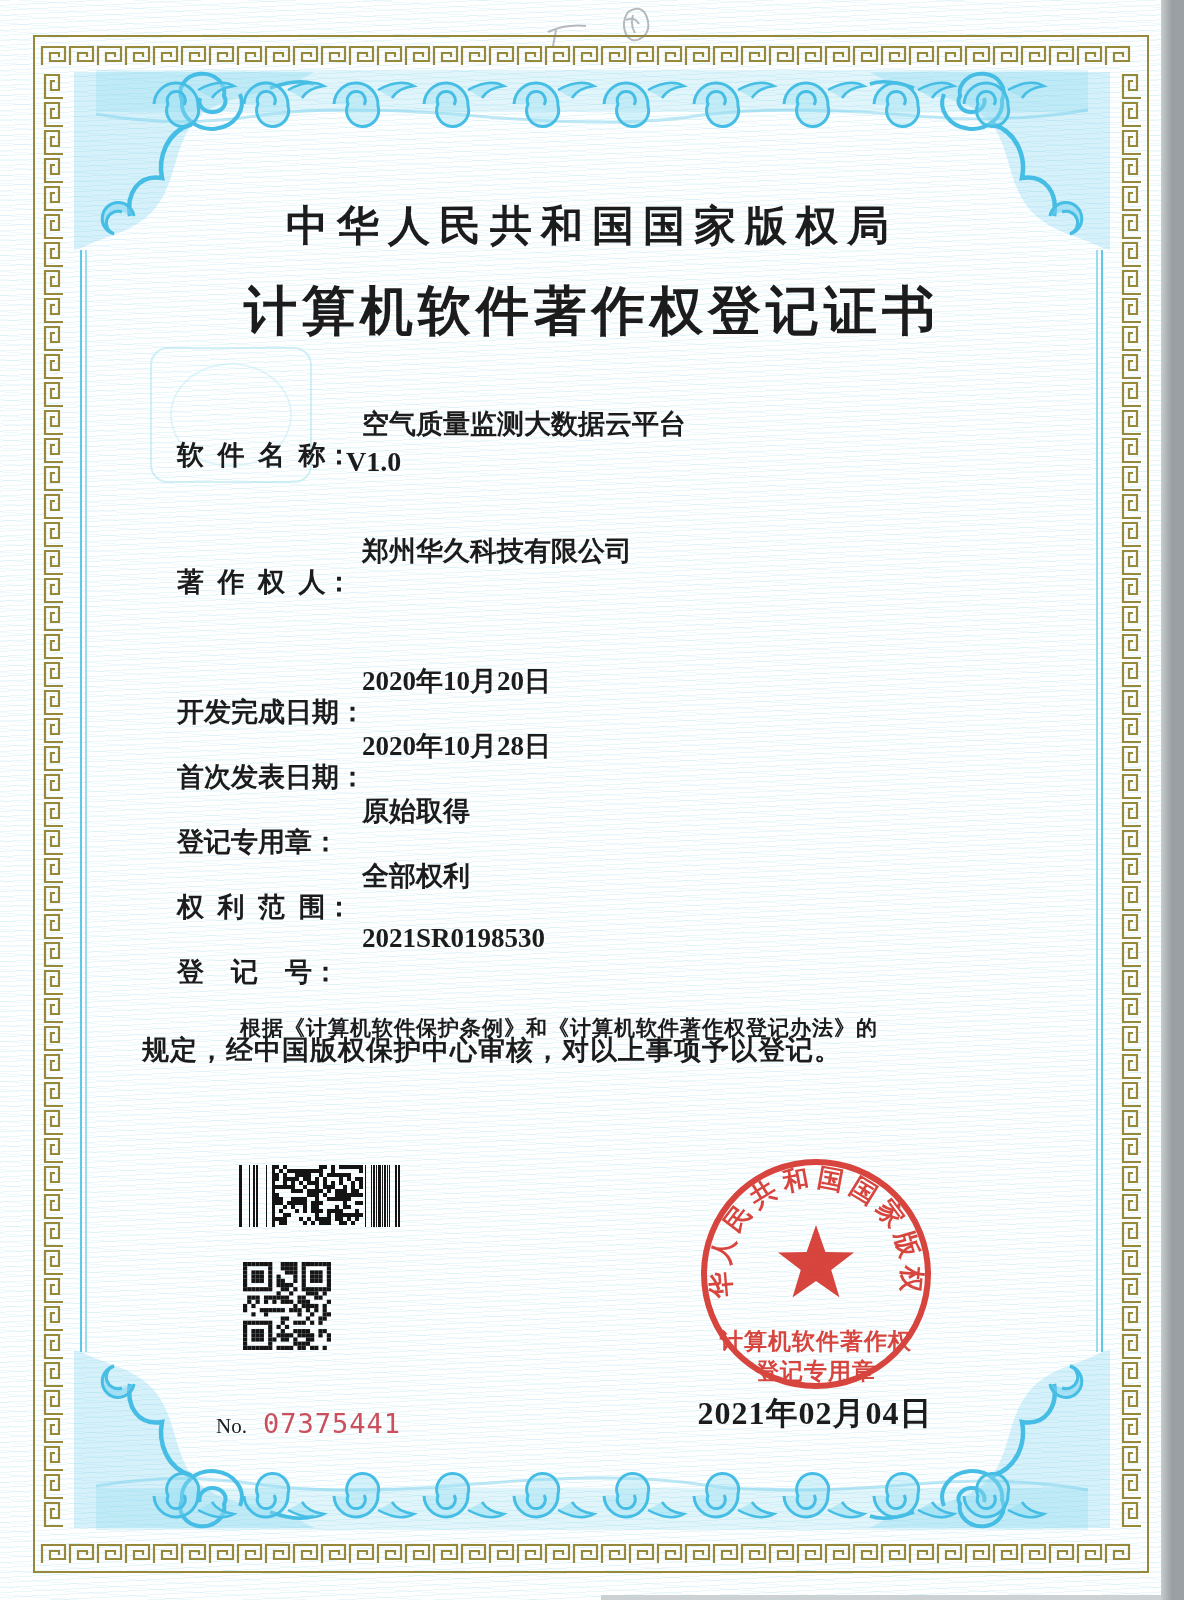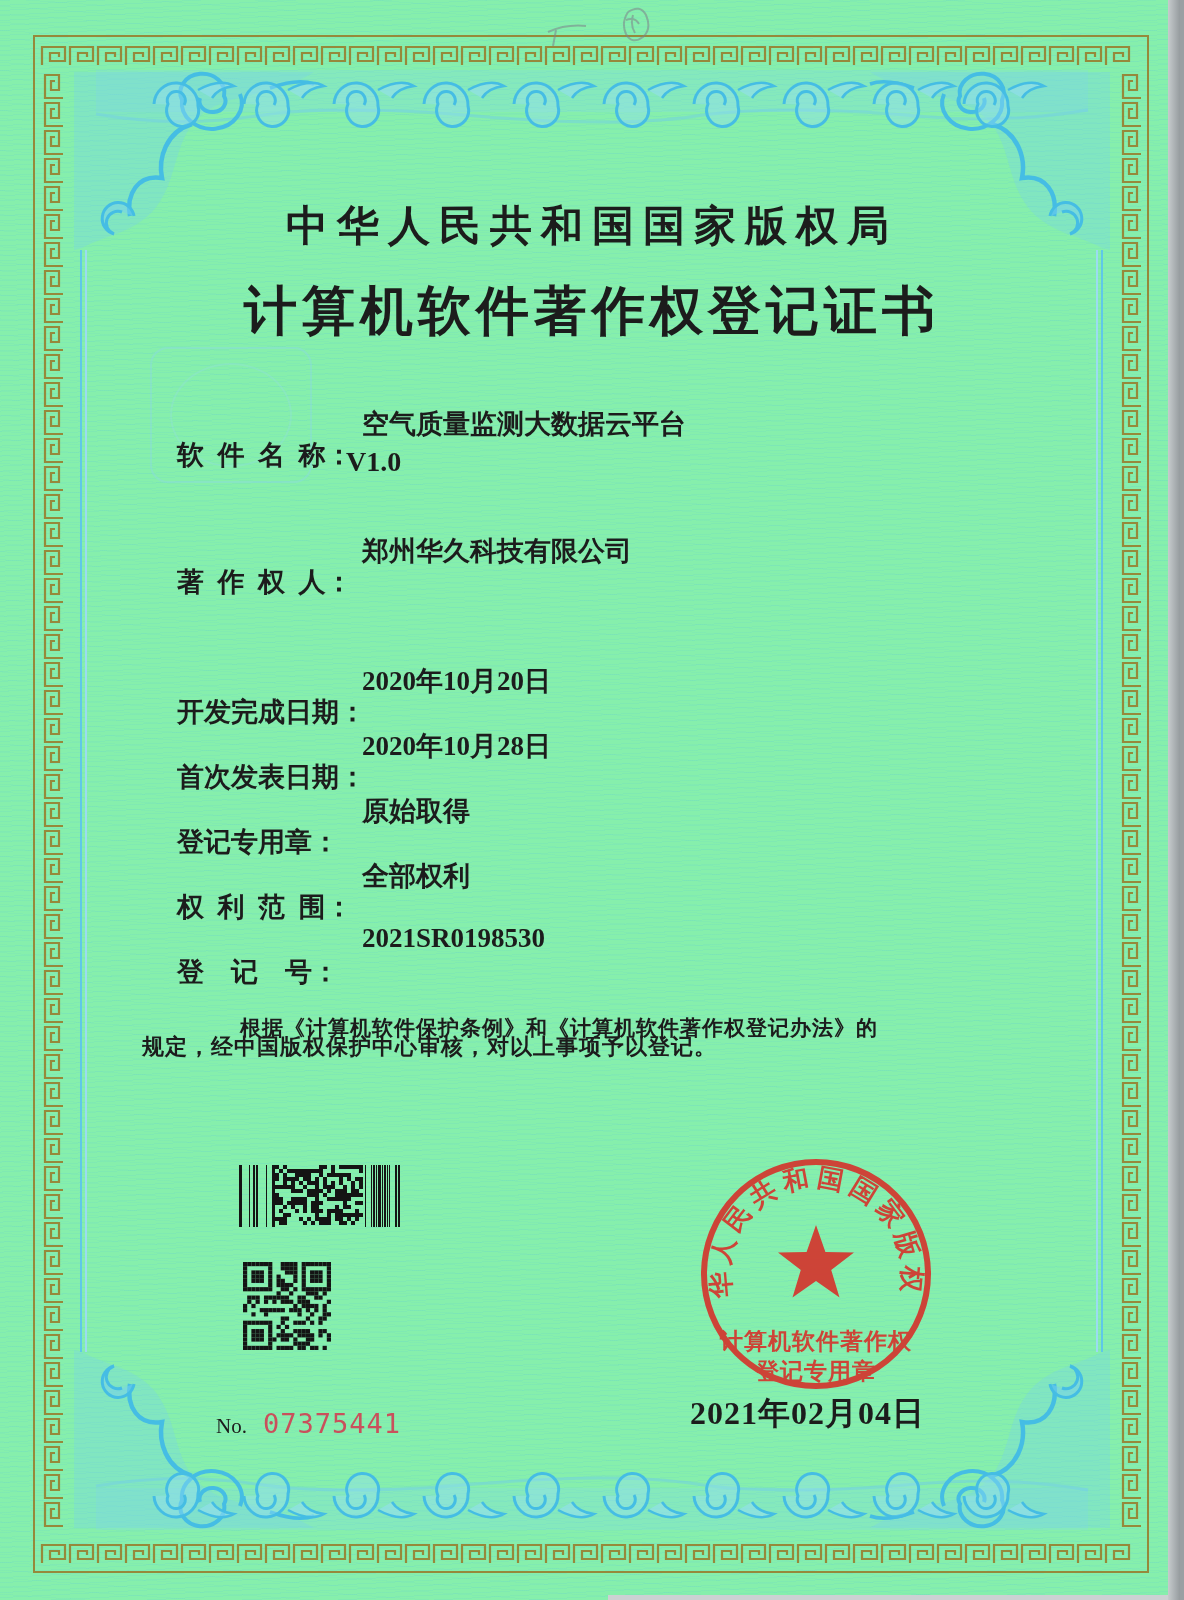--- a/index.html
+++ b/index.html
@@ -1,18 +1,18 @@
 <!DOCTYPE html>
 <html><head>
 <meta charset="utf-8">
 <style>
   html,body{margin:0;padding:0;background:#9aa0a3;}
   .page{position:relative;width:1173px;height:1600px;overflow:hidden;
-        background:#86efac;color:#1c1c1c;
-        font-family:"Liberation Serif","DejaVu Serif",serif;padding-left:7px;}
+        background:#ffffff;color:#1c1c1c;
+        font-family:"Liberation Serif","DejaVu Serif",serif;}
   .guilloche{position:absolute;inset:0;pointer-events:none;
     background:
       repeating-linear-gradient(177deg, rgba(88,195,220,.13) 0 1px, transparent 1px 5px),
       repeating-linear-gradient(184deg, rgba(88,195,220,.09) 0 1px, transparent 1px 8px);}
   .deco{position:absolute;left:0;top:0;}
   .scan-right{position:absolute;right:0;top:0;width:12px;height:100%;
       background:linear-gradient(90deg,#c6cbcd,#969c9f);}
   .scan-bottom{position:absolute;right:12px;bottom:0;width:560px;height:5px;background:#ccd1d3;}
   .title1{position:absolute;left:70px;top:198px;width:1044px;text-align:center;
       font-size:42px;font-weight:700;letter-spacing:9px;}
@@ -22,29 +22,29 @@
   .certno .v{margin-left:26px;}
   .watermark{position:absolute;left:150px;top:347px;width:158px;height:132px;
       border:2px solid rgba(140,216,235,.38);border-radius:18px;}
   .watermark::after{content:"";position:absolute;left:18px;top:14px;right:18px;bottom:14px;
       border:2px solid rgba(150,220,238,.25);border-radius:50%;}
   .field{position:absolute;left:150px;width:930px;font-size:27px;font-weight:700;white-space:pre;}
   .fvalue{position:absolute;left:212px;top:0;white-space:pre;}
   .f0{top:406px}.f1{top:533px}.f2{top:663px}.f3{top:728px}.f4{top:793px}.f5{top:858px}.f6{top:923px}
   .f0b{position:absolute;left:346px;top:446px;font-size:28px;font-weight:700;}
   .stmt1{position:absolute;left:240px;top:1014px;font-size:21px;font-weight:600;letter-spacing:1px;}
-  .stmt2{position:absolute;left:142px;top:1032px;font-size:22px;font-weight:600;letter-spacing:1px;font-family:Liberation Mono, monospace;}
+  .stmt2{position:absolute;left:142px;top:1032px;font-size:27px;font-weight:600;letter-spacing:1px;font-family:Liberation Mono, monospace;}
   .barcode{position:absolute;left:233px;top:1165px;}
   .qr{position:absolute;left:243px;top:1262px;}
   .serial{position:absolute;left:200px;top:1390px;white-space:pre;}
   .serial .p{font-size:21px;font-weight:400;}
   .serial .n{font-family:"DejaVu Sans Mono","Liberation Mono",monospace;font-size:27px;
       color:#c9505c;margin-left:16px;letter-spacing:1px;text-align:center;}
   .seal{position:absolute;left:696px;top:1153px;opacity:.92;}
-  .issue-date{position:absolute;left:690px;top:1392px;width:250px;
+  .issue-date{position:absolute;left:690px;top:1392px;width:250px;text-align:center;
       font-size:32px;font-weight:700;letter-spacing:1px;}
   .scribbles{position:absolute;left:540px;top:0px;opacity:.55;}
 </style>
 </head>
 <body>
 
 <div class="page">
 
   <div class="guilloche"></div>
 

